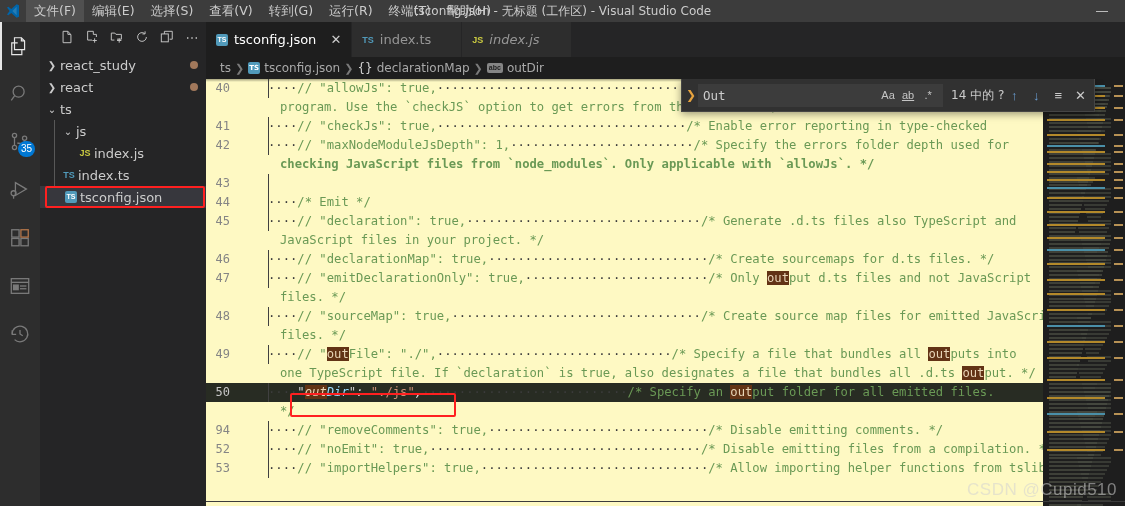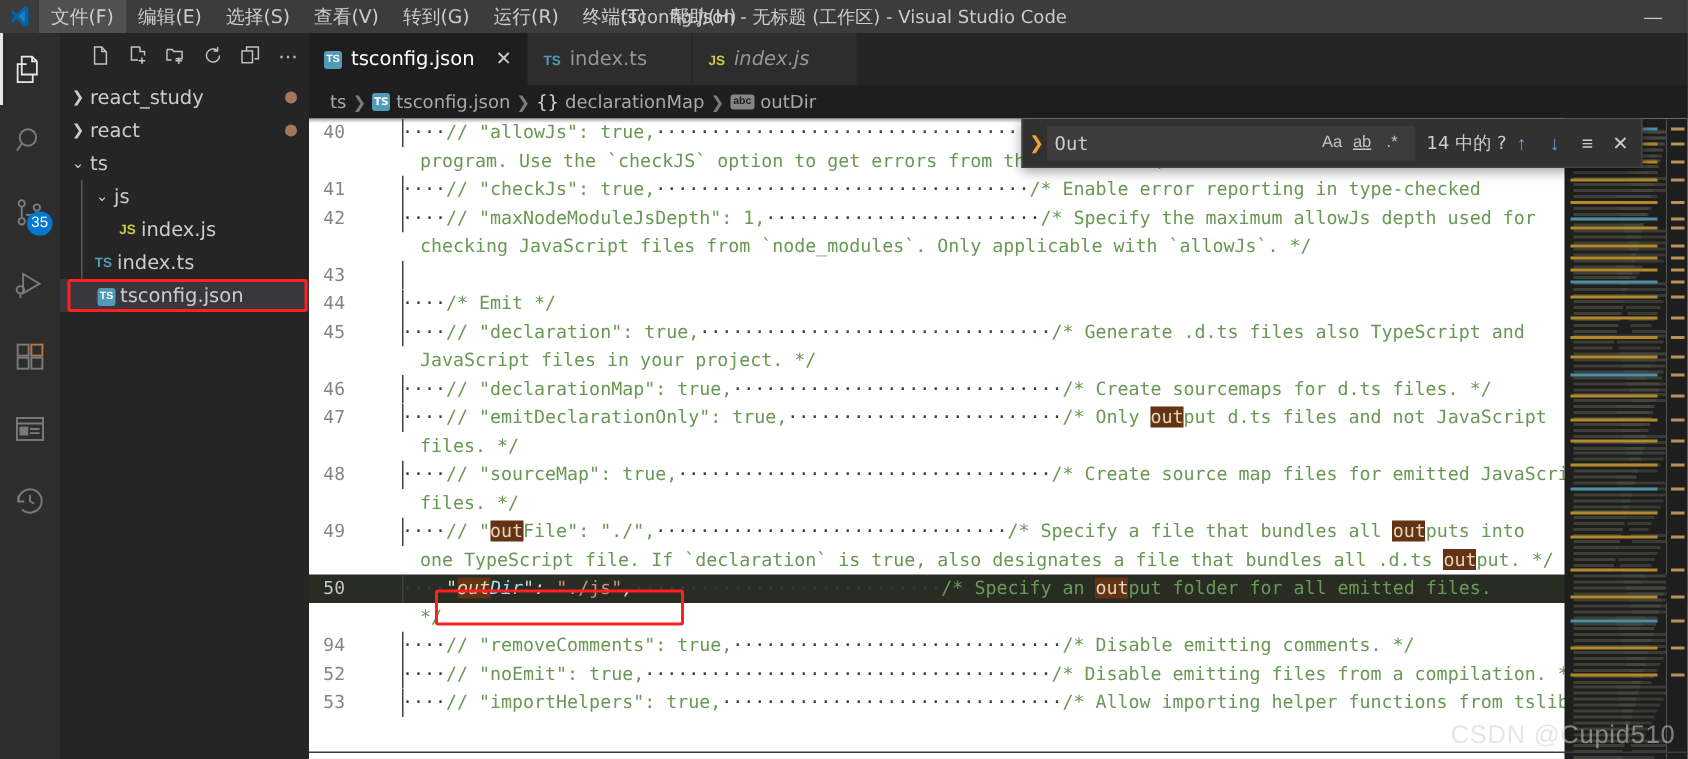--- a/index.html
+++ b/index.html
@@ -107,21 +107,21 @@
     background: #1e1e1e; font-family: "DejaVu Sans", sans-serif;
   }
   .bc-sep { color: #7a7a7a; font-size: 11px; }
   .abc-ico {
     display:inline-block; background:#858585; color:#1e1e1e; font-size:7px;
     padding: 0px 2px; border-radius: 2px; font-weight:bold; line-height:10px;
     font-family:"Liberation Sans", sans-serif;
   }
 
   
-  .code-wrap { position: relative; height: 427px; overflow: hidden; background:#ffffff; }
+  .code-wrap { position: relative; height: 427px; overflow: hidden; background:#fef9c3; }
   .code {
     position: absolute; top:0; left:0; right:0; bottom:0;
     font-family: "DejaVu Sans Mono", monospace; font-size: 12.2px; line-height: 19px;
     color: #6a9955; white-space: nowrap;
   }
   .line { display: flex; height: 19px; align-items: center; }
   .line.cur { background: #282c23; }
   .ln {
     width: 46px; text-align: right; padding-right: 22px; color: #858585;
     flex: 0 0 46px; font-size: 12px;
@@ -413,26 +413,26 @@
             <div class="txt" style="padding-left: 12px;"><span class="c-comment">program. Use the `checkJS` option to get errors from these files. */</span></div>
           </div>
           <div class="line">
             <div class="ln">41</div>
             <div class="fold"></div>
             <div class="txt"><span class="indent-guide"></span><span class="c-ws">····</span><span class="c-comment">// "checkJs": true,</span><span class="c-ws">··································</span><span class="c-comment">/* Enable error reporting in type-checked</span></div>
           </div>
           <div class="line">
             <div class="ln">42</div>
             <div class="fold"></div>
-            <div class="txt"><span class="indent-guide"></span><span class="c-ws">····</span><span class="c-comment">// "maxNodeModuleJsDepth": 1,</span><span class="c-ws">·························</span><span class="c-comment">/* Specify the maximum allowJs depth used for</span></div>
+            <div class="txt"><span class="indent-guide"></span><span class="c-ws">····</span><span class="c-comment">// "maxNodeModuleJsDepth": 1,</span><span class="c-ws">·························</span><span class="c-comment">/* Specify the errors folder depth used for</span></div>
           </div>
           <div class="line">
             <div class="ln"></div>
             <div class="fold"></div>
-            <div class="txt" style="padding-left: 12px;"><span class="c-comment">checking JavaScript files from `node_modules`. Only applicable with `allowJs`. */</span></div>
+            <div class="txt" style="padding-left: 12px; font-weight: bold;"><span class="c-comment">checking JavaScript files from `node_modules`. Only applicable with `allowJs`. */</span></div>
           </div>
           <div class="line">
             <div class="ln">43</div>
             <div class="fold"></div>
             <div class="txt"><span class="indent-guide"></span></div>
           </div>
           <div class="line">
             <div class="ln">44</div>
             <div class="fold"></div>
             <div class="txt"><span class="indent-guide"></span><span class="c-ws">····</span><span class="c-comment">/* Emit */</span></div>

